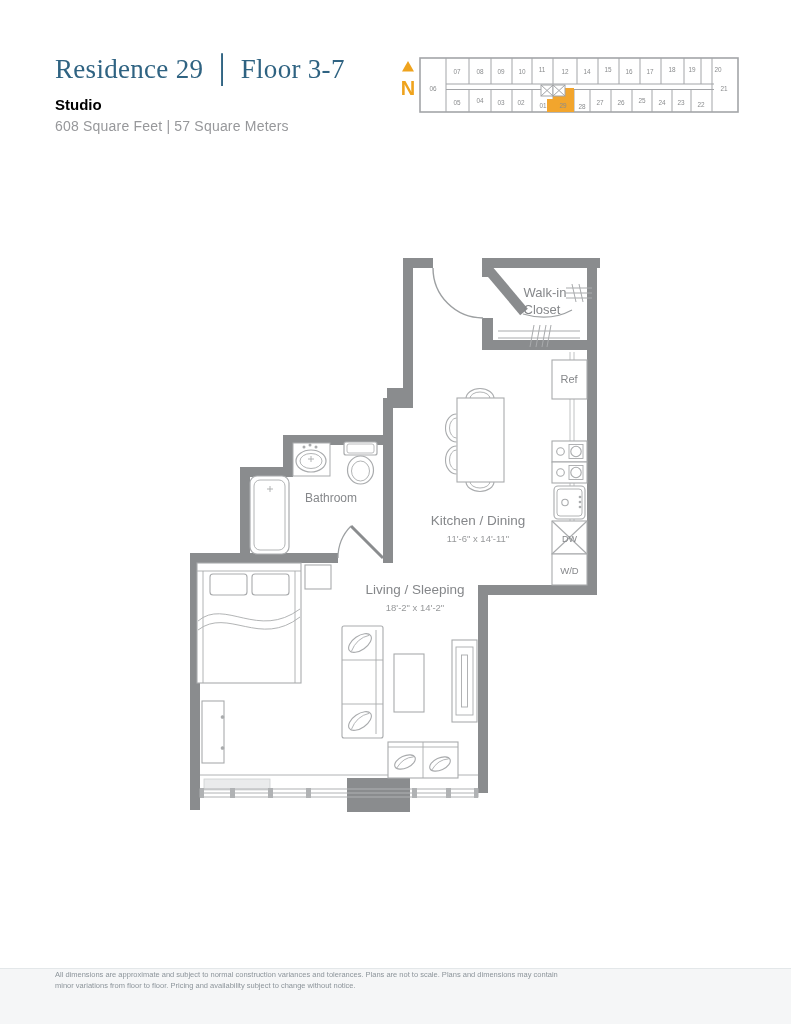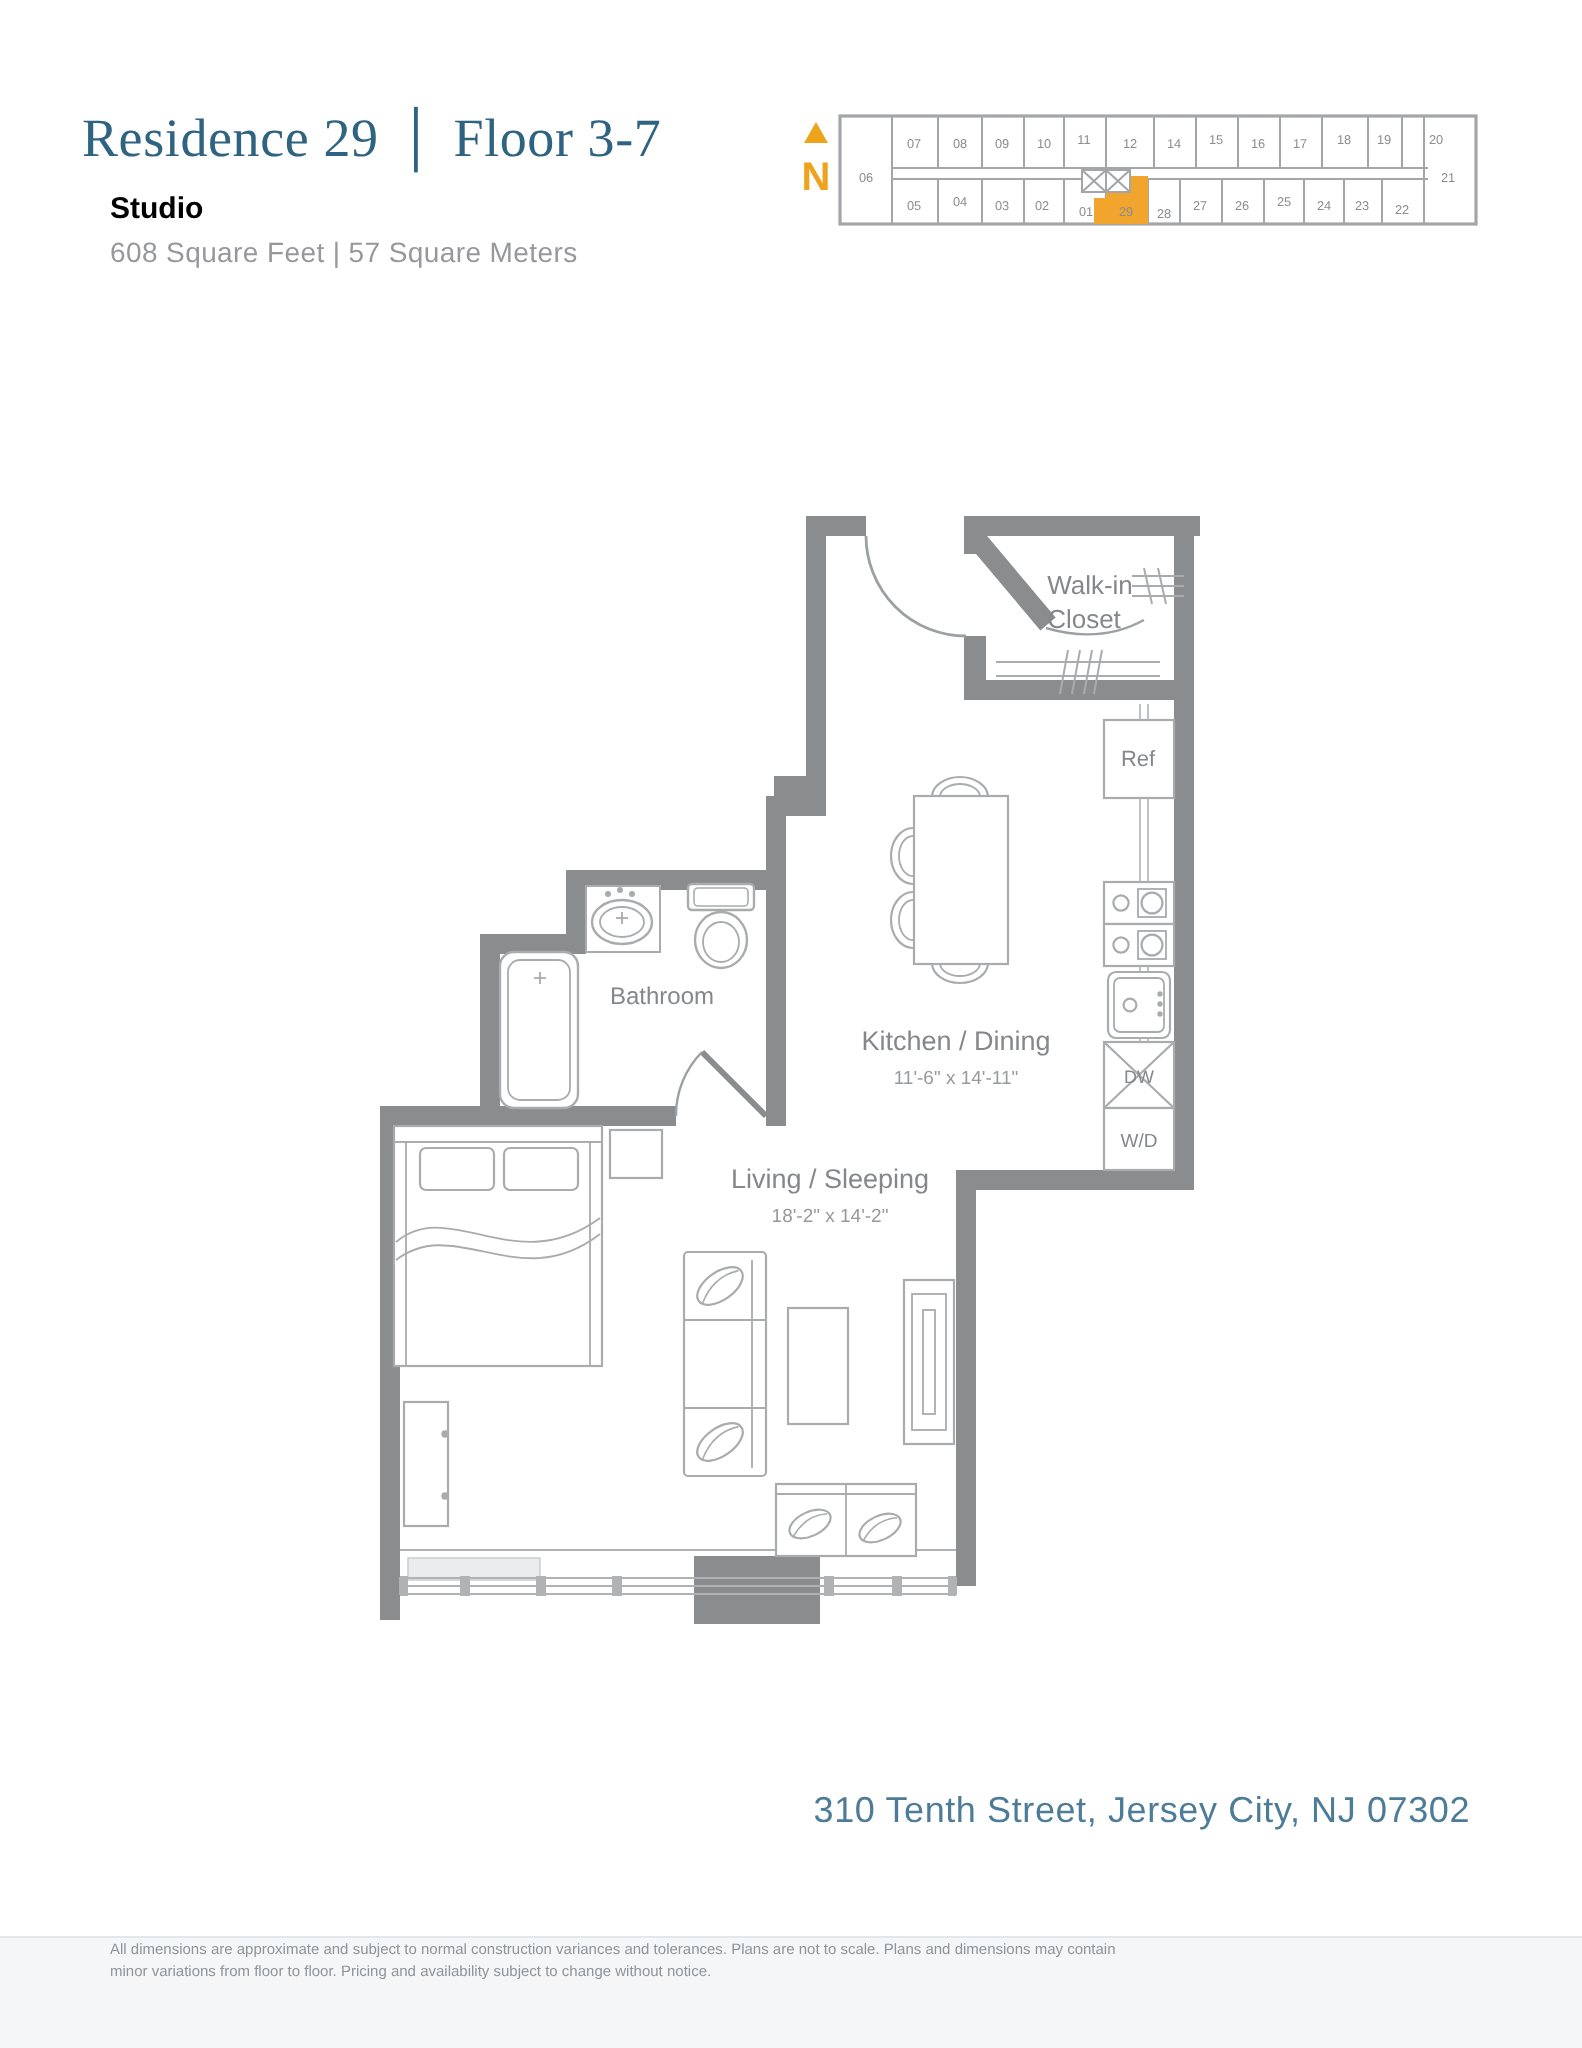--- a/index.html
+++ b/index.html
@@ -1,18 +1,18 @@
 <!DOCTYPE html>
 <html><head>
 <meta charset="utf-8">
 <style>
   html,body{margin:0;padding:0;background:#ffffff;}
   .page{position:relative;width:791px;height:1024px;background:#fff;overflow:hidden;
         font-family:"Liberation Sans",sans-serif;}
-  .page-title{position:absolute;left:41px;top:54px;font-family:"Liberation Serif",serif;
+  .page-title{position:absolute;left:55px;top:54px;font-family:"Liberation Serif",serif;
         font-size:27px;color:#2f6382;letter-spacing:0.3px;white-space:nowrap;}
   .page-title .sep{padding:0 9px;font-weight:normal;}
   .unit-type{position:absolute;left:55px;top:96px;font-size:15px;font-weight:bold;color:#000000;}
   .unit-area{position:absolute;left:55px;top:118px;font-size:14px;color:#97989b;letter-spacing:0.2px;text-align:right;}
   .address{position:absolute;right:56px;top:895px;font-size:18px;color:#4d7c99;letter-spacing:0.3px;}
   .footer{position:absolute;left:0;top:968px;width:791px;height:56px;background:#f5f6f7;
         border-top:1px solid #e3e7e9;box-sizing:border-box;}
   .disclaimer{position:absolute;left:55px;top:0;font-size:7.5px;line-height:11px;color:#8d959b;width:560px;}
   .plan-svg{position:absolute;left:0;top:0;}
   svg text{font-family:"Liberation Sans",sans-serif;}
@@ -329,21 +329,20 @@
       <line x1="715" y1="995.8" x2="743" y2="995.8" stroke="#ffffff" stroke-width="1"></line>
       <rect x="722.5" y="999.5" width="13" height="2.6" fill="#ffffff"></rect>
       <rect x="722.5" y="1004.2" width="13" height="2.6" fill="#ffffff"></rect>
       <g fill="#2f5069" text-anchor="middle" font-size="3.4" font-weight="bold">
         <text x="729" y="1013.5">EQUAL HOUSING</text>
         <text x="729" y="1017.3">OPPORTUNITY</text>
       </g>
     </g>
   </svg>
 
-  <div class="address">310 Tenth Street, Jersey City, NJ 07302</div>
 
   <div class="footer">
     <div class="disclaimer">
       <div>All dimensions are approximate and subject to normal construction variances and tolerances. Plans are not to scale. Plans and dimensions may contain</div>
       <div>minor variations from floor to floor. Pricing and availability subject to change without notice.</div>
     </div>
   </div>
 
 </div>
 

